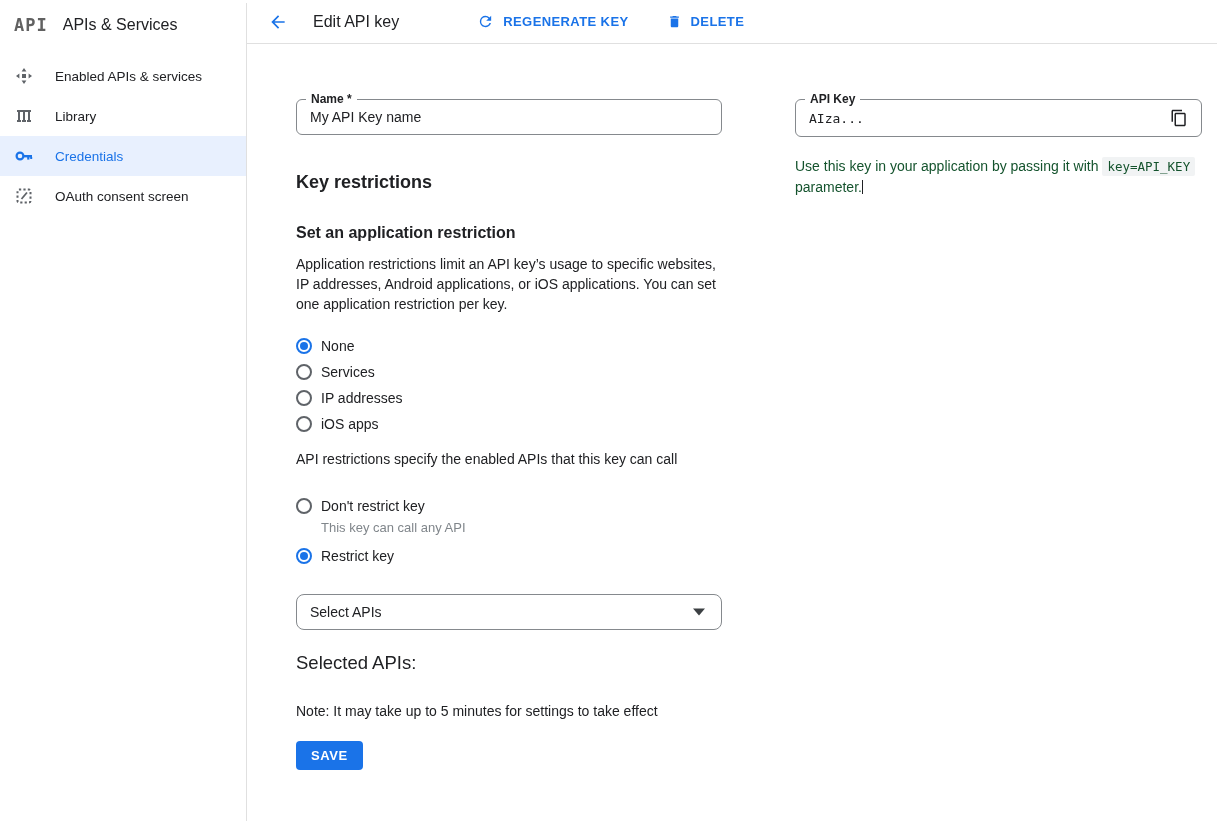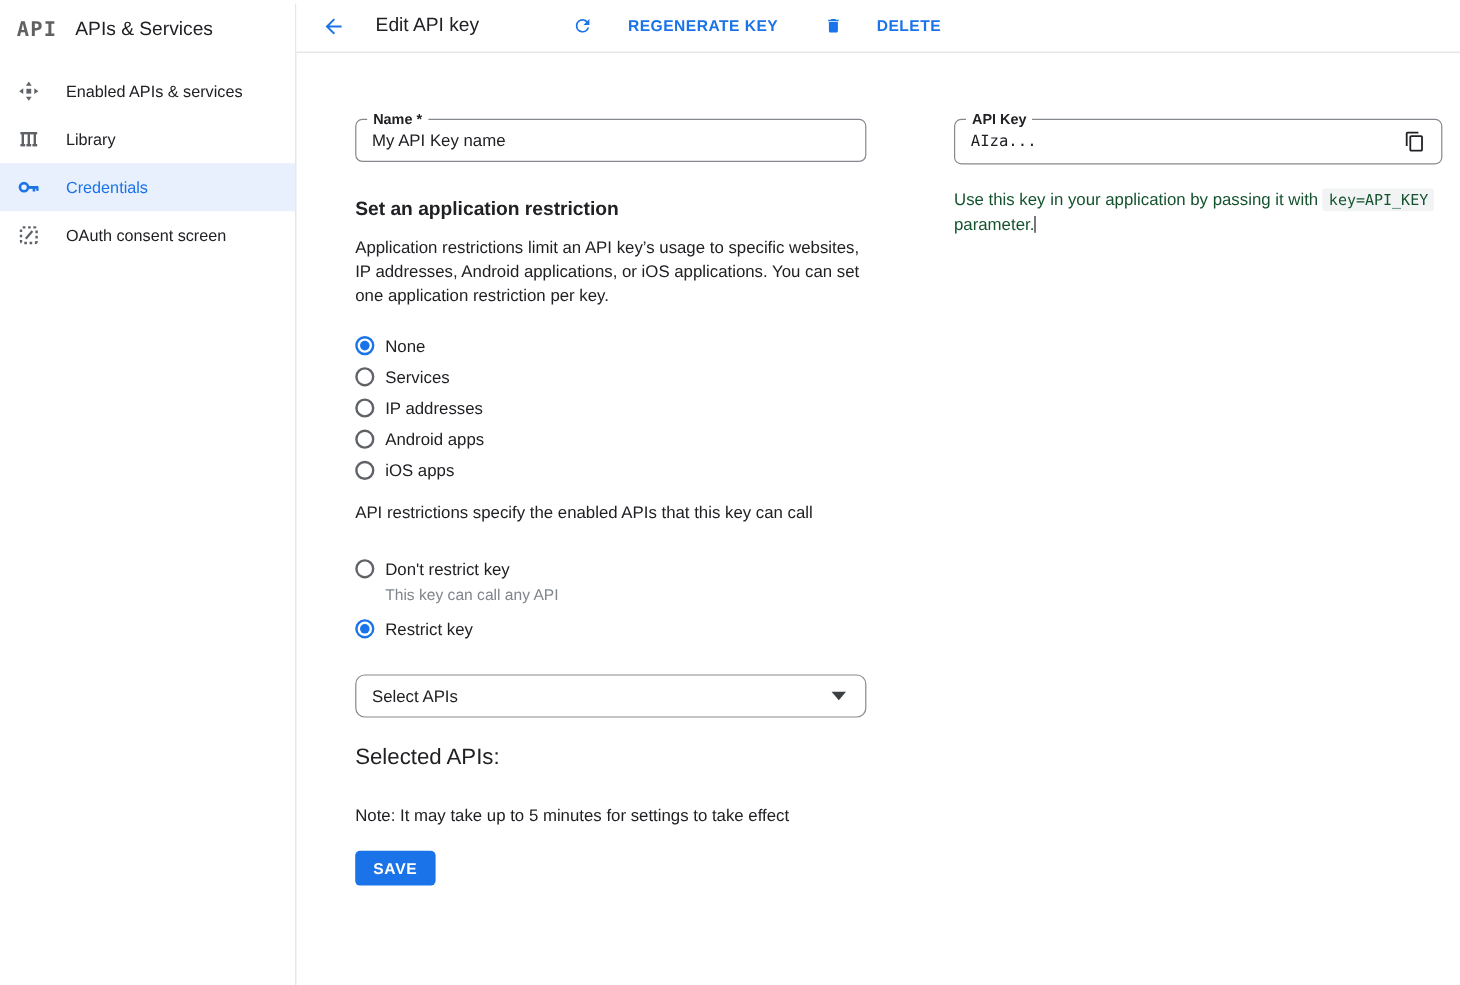--- a/index.html
+++ b/index.html
@@ -17,21 +17,21 @@
   .nav-item .nav-icon { width:20px; height:20px; display:flex; align-items:center; justify-content:center; flex:none; }
   .nav-item .nav-label { margin-left:21px; font-size:13.5px; color:#202124; }
   .nav-item.selected { background:#e8f0fe; }
   .nav-item.selected .nav-label { color:#1a73e8; }
 
   
   .topbar { position:absolute; left:247px; top:0; width:970px; height:44px; border-bottom:1px solid #e0e0e0; display:flex; align-items:center; background:#fff; }
   .back-btn { margin-left:19px; width:24px; height:24px; display:flex; align-items:center; justify-content:center; cursor:pointer; }
   .page-title { margin-left:23px; font-size:16px; color:#202124; }
   .topbar-actions { margin-left:70px; display:flex; align-items:center; }
-  .action-btn { display:flex; align-items:center; color:#1a73e8; font-size:13px; font-weight:bold; letter-spacing:.4px; cursor:pointer; padding:6px 8px;gap:20px; }
+  .action-btn { display:flex; align-items:center; color:#1a73e8; font-size:13px; font-weight:bold; letter-spacing:.4px; cursor:pointer; padding:6px 8px; }
   .action-btn + .action-btn { margin-left:22px; }
   .action-btn .a-icon { margin-right:9px; display:flex; align-items:center; }
 
   
   .content { position:absolute; left:247px; top:44px; width:970px; height:777px; }
   .col-left  { position:absolute; left:49px;  top:0; width:426px; }
   .col-right { position:absolute; left:548px; top:0; width:407px; }
 
   
   .field { position:relative; border:1px solid #85898d; border-radius:6px; height:36px; background:#fff; display:flex; align-items:center; }
@@ -175,40 +175,37 @@
 
   <div class="content">
 
     <div class="col-left">
 
       <div class="field mt-name">
         <span class="field-label">Name *</span>
         <span class="field-value">My API Key name</span>
       </div>
 
+      <div class="h1">Key restrictions</div>
 
       <div class="h2">Set an application restriction</div>
       <div class="desc">Application restrictions limit an API key’s usage to specific websites, IP addresses, Android applications, or iOS applications. You can set one application restriction per key.</div>
 
       <div class="radio-group">
         <div class="radio-row checked">
           <span class="radio"></span>
           <span class="radio-label">None</span>
         </div>
         <div class="radio-row">
           <span class="radio"></span>
           <span class="radio-label">Services</span>
         </div>
         <div class="radio-row">
           <span class="radio"></span>
           <span class="radio-label">IP addresses</span>
-        </div>
-        <div class="radio-row">
-          <span class="radio"></span>
-          <span class="radio-label">Android apps</span>
         </div>
         <div class="radio-row">
           <span class="radio"></span>
           <span class="radio-label">iOS apps</span>
         </div>
       </div>
 
       <div class="desc">API restrictions specify the enabled APIs that this key can call</div>
 
       <div class="radio-group api-radios">

